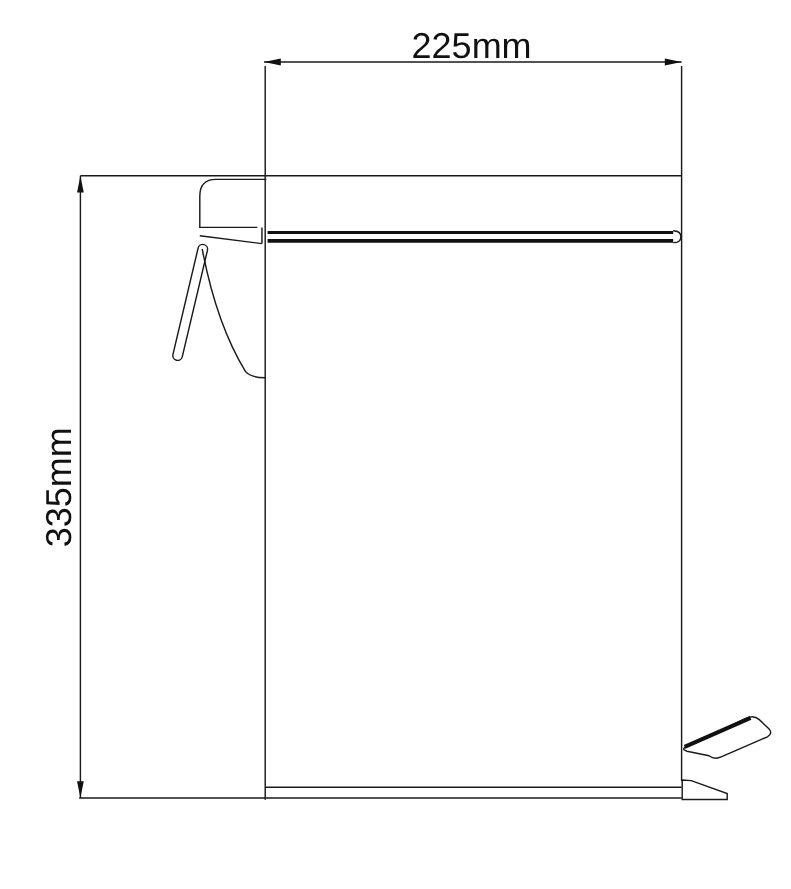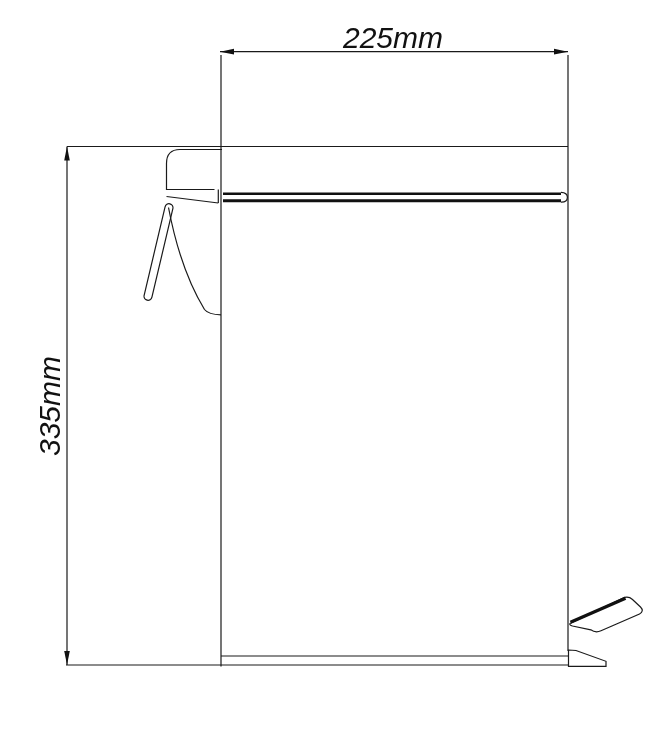--- a/index.html
+++ b/index.html
@@ -9,21 +9,20 @@
     width: 659px;
     height: 741px;
     overflow: hidden;
     font-family: "Liberation Sans", sans-serif;
   }
   .stage {
     position: relative;
     width: 659px;
     height: 741px;
     background: #ffffff;
-    font-style: italic;
   }
   svg { display: block; }
   .ln {
     stroke: #1a1a1a;
     stroke-width: 1.2;
     fill: none;
     stroke-linecap: butt;
   }
   .thick { stroke: #111111; fill: none; }
   .arrow { fill: #111111; stroke: none; }

